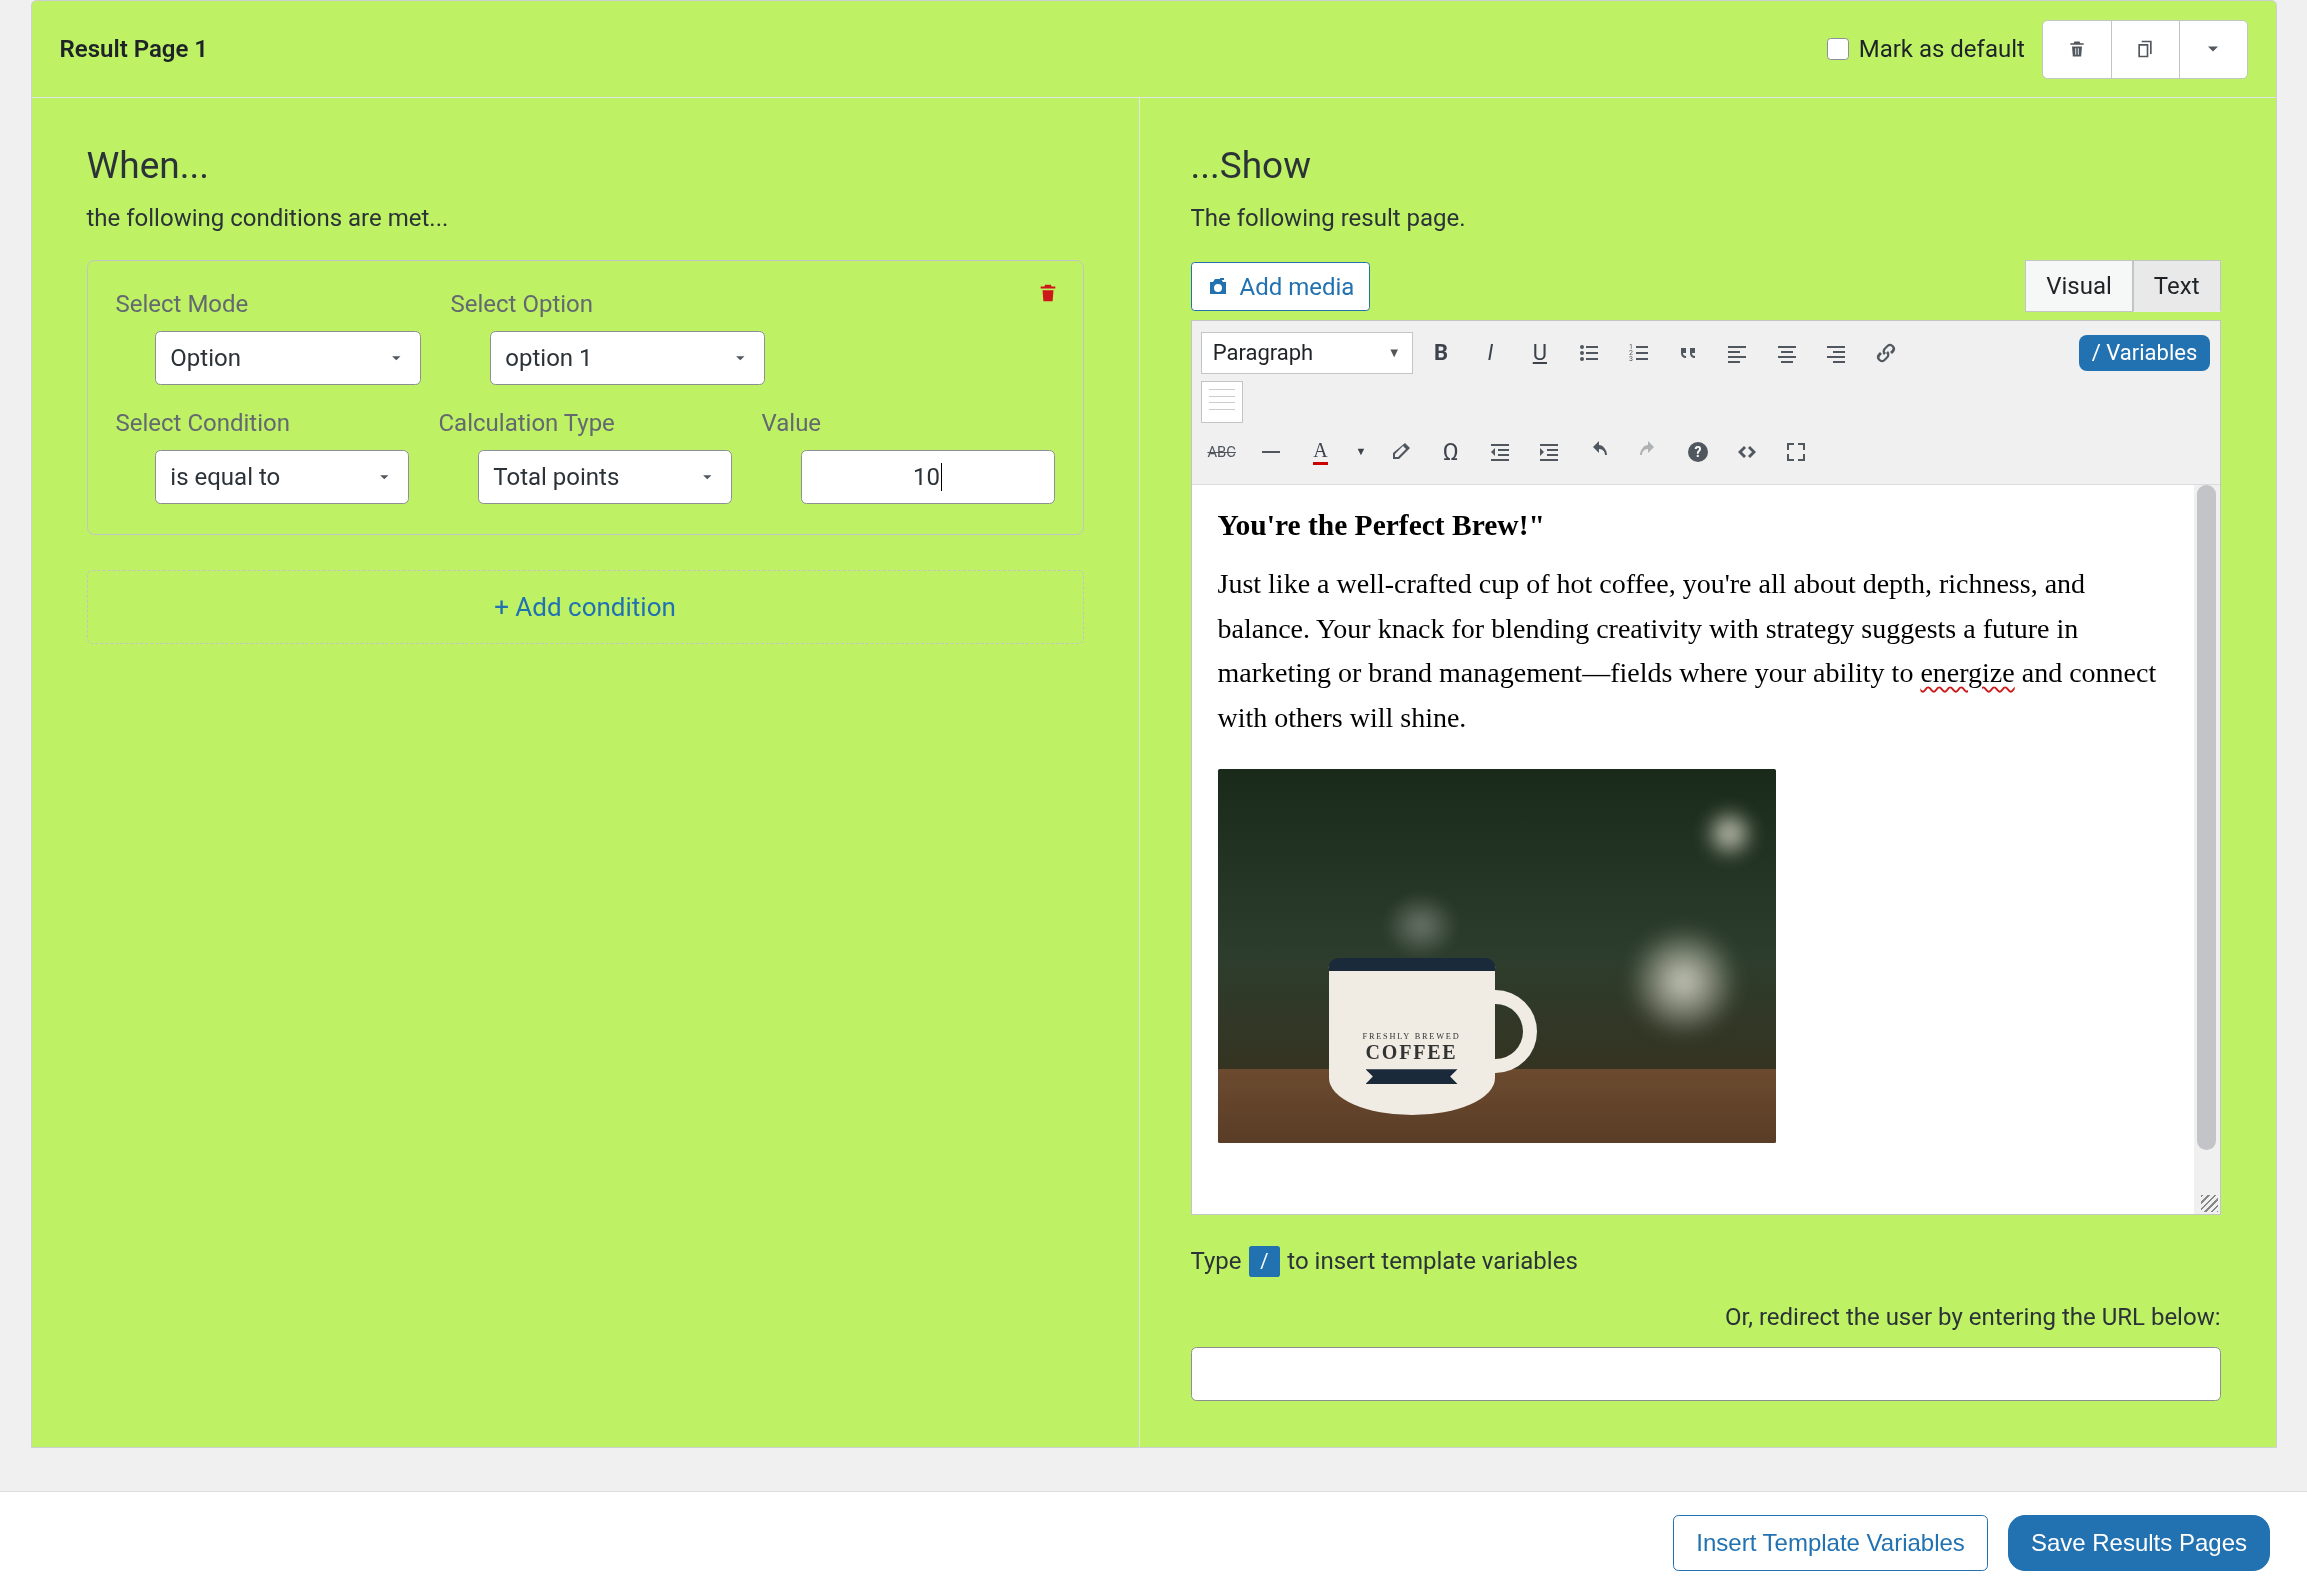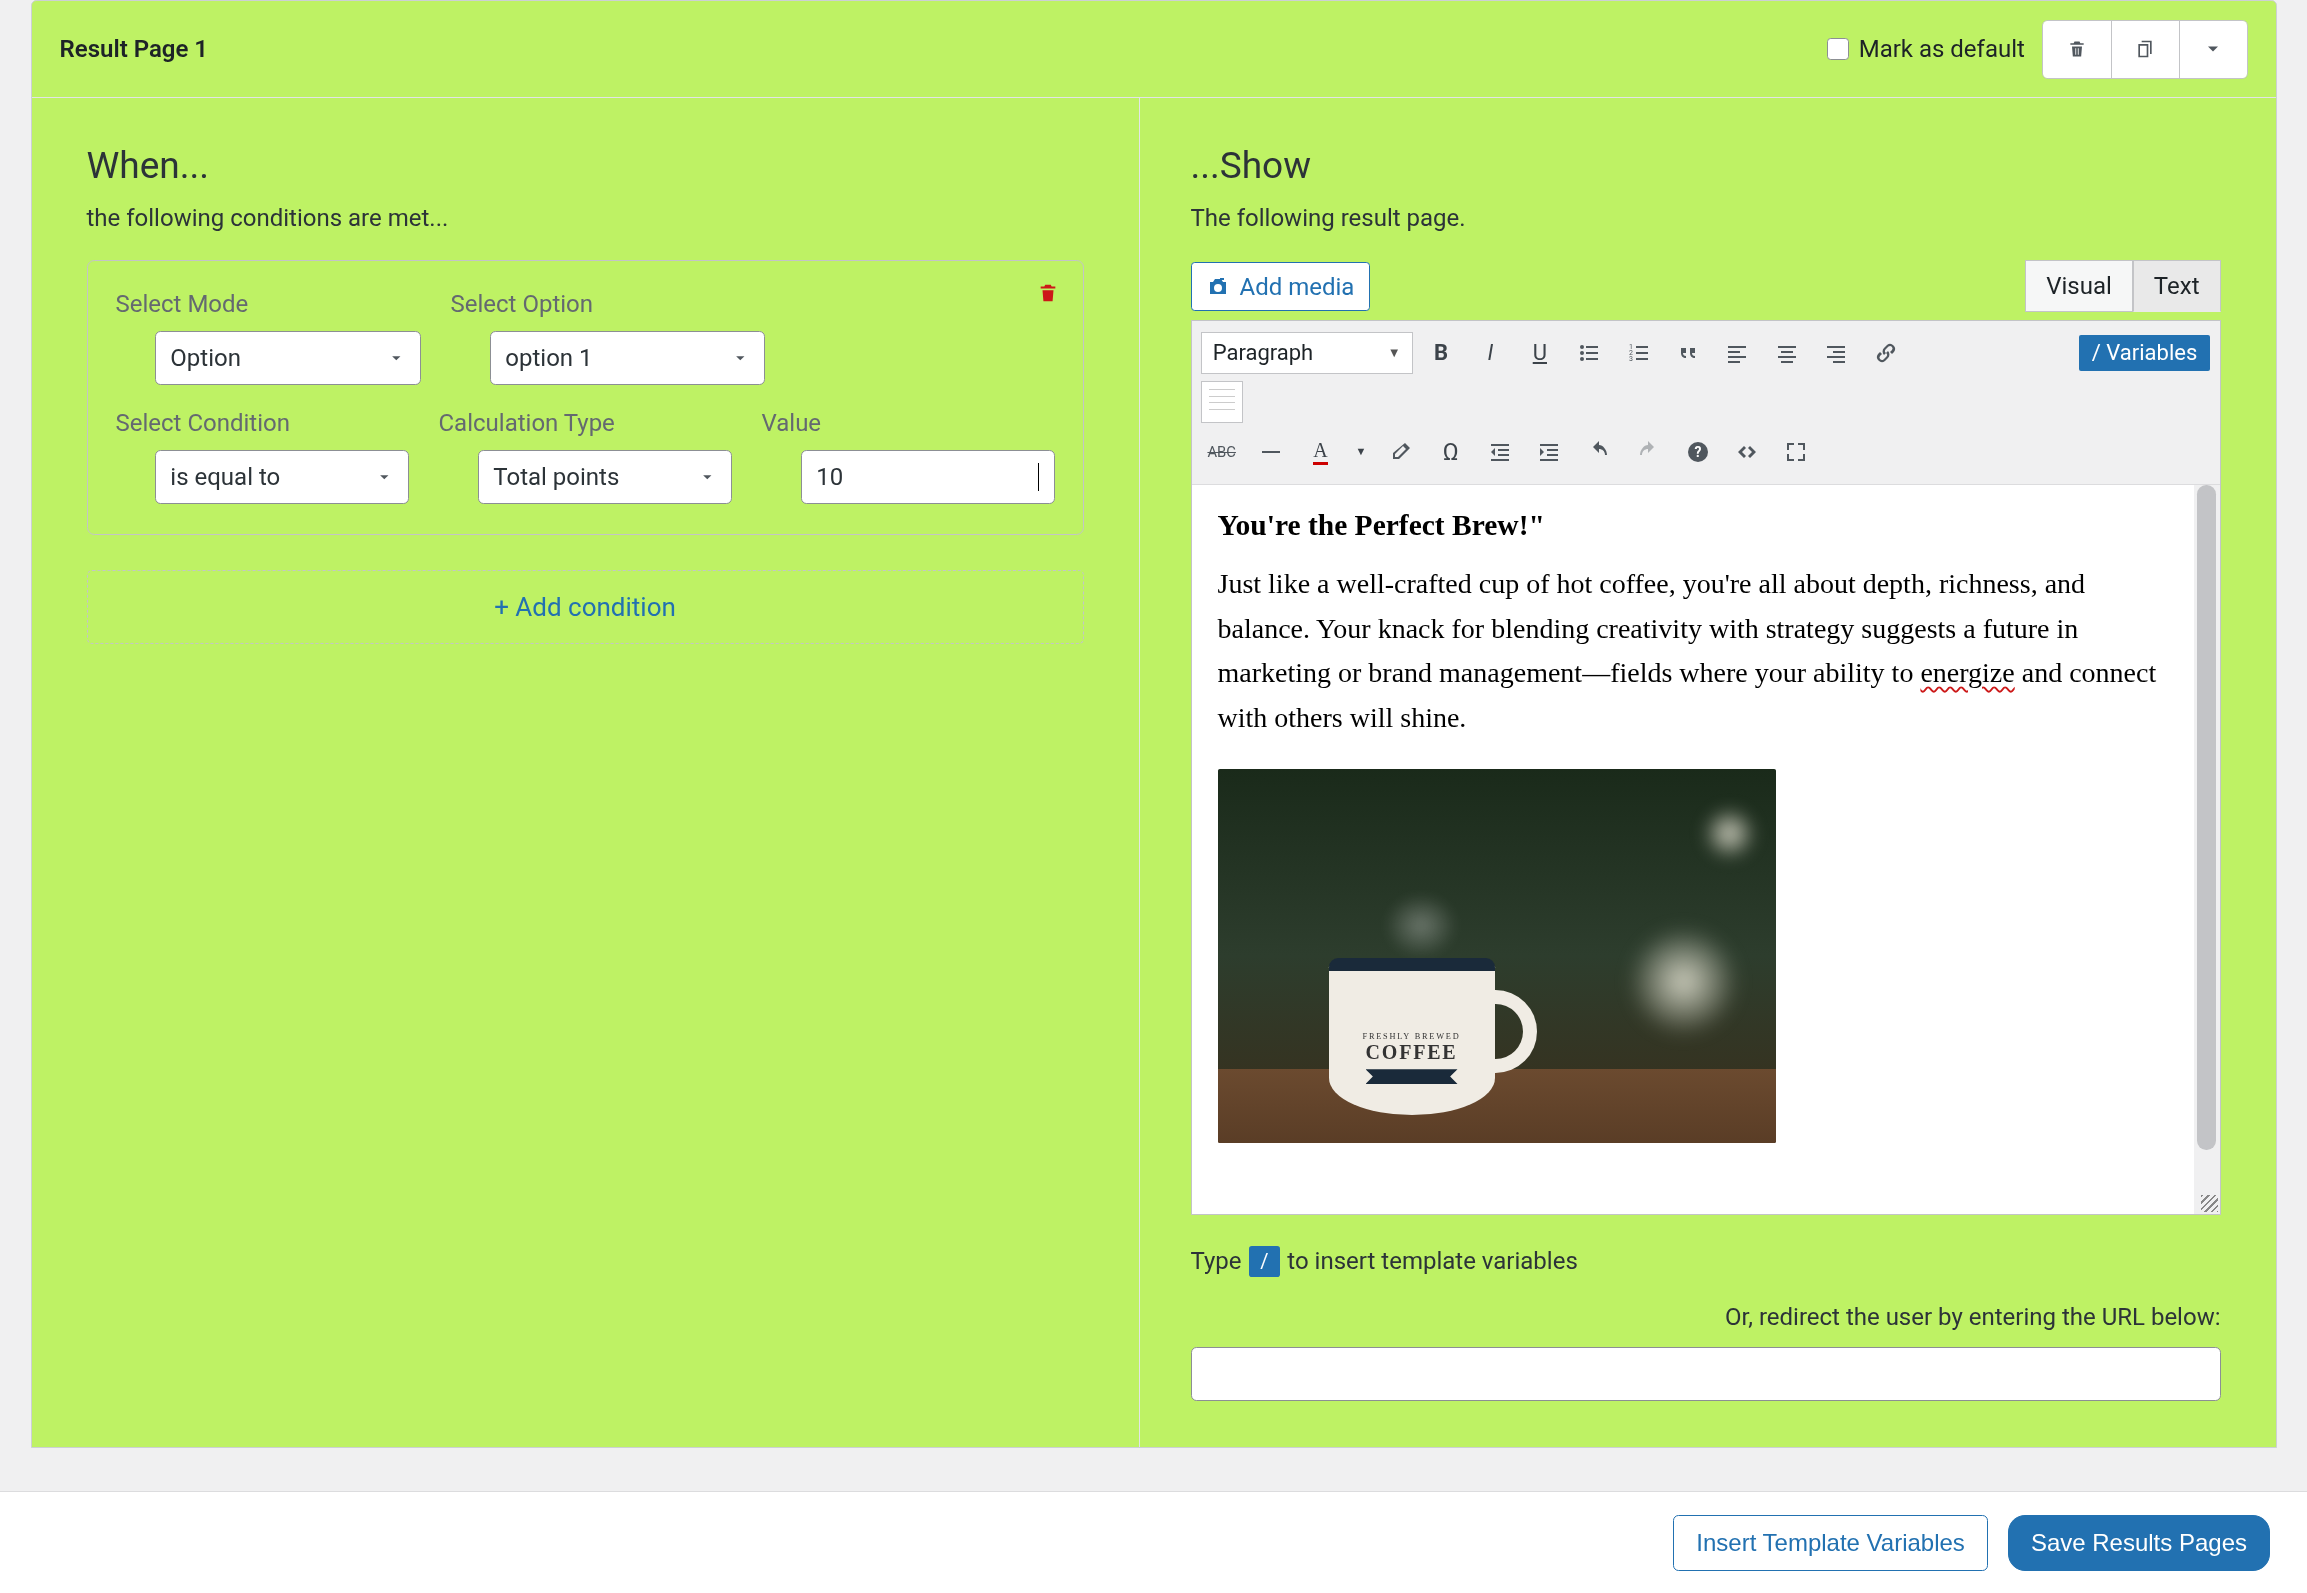--- a/index.html
+++ b/index.html
@@ -133,20 +133,21 @@
     font-size: 24px;
     color: #2c3338;
     display: flex;
     align-items: center;
     justify-content: space-between;
     cursor: pointer;
     margin-left: 39px;
   }
   .text-input {
     cursor: text;
+    justify-content: center;
   }
   .select-box svg { width: 16.6px; height: 16.6px; fill: #50575e; }
   .add-condition {
     border: 1.8px dashed #c3c4c7;
     border-radius: 5.5px;
     height: 74px;
     display: flex;
     align-items: center;
     justify-content: center;
     font-size: 26px;
@@ -224,21 +225,21 @@
     color: #3c434a;
     cursor: pointer;
     border-radius: 2.8px;
   }
   .tb-btn svg { width: 24px; height: 24px; fill: #50575e; }
   .variables-pill {
     background: #2271b1;
     color: #fff;
     padding: 5.5px 13px;
     font-size: 22px;
-    border-radius: 2px;
+    border-radius: 8px;
     cursor: pointer;
   }
   .toolbar-row2 {
     display: flex;
     align-items: center;
     gap: 7.4px;
     padding: 3.7px 0;
   }
   .table-btn {
     width: 42px; height: 42px; border: 0.9px solid #c3c4c7; background: #fff;

